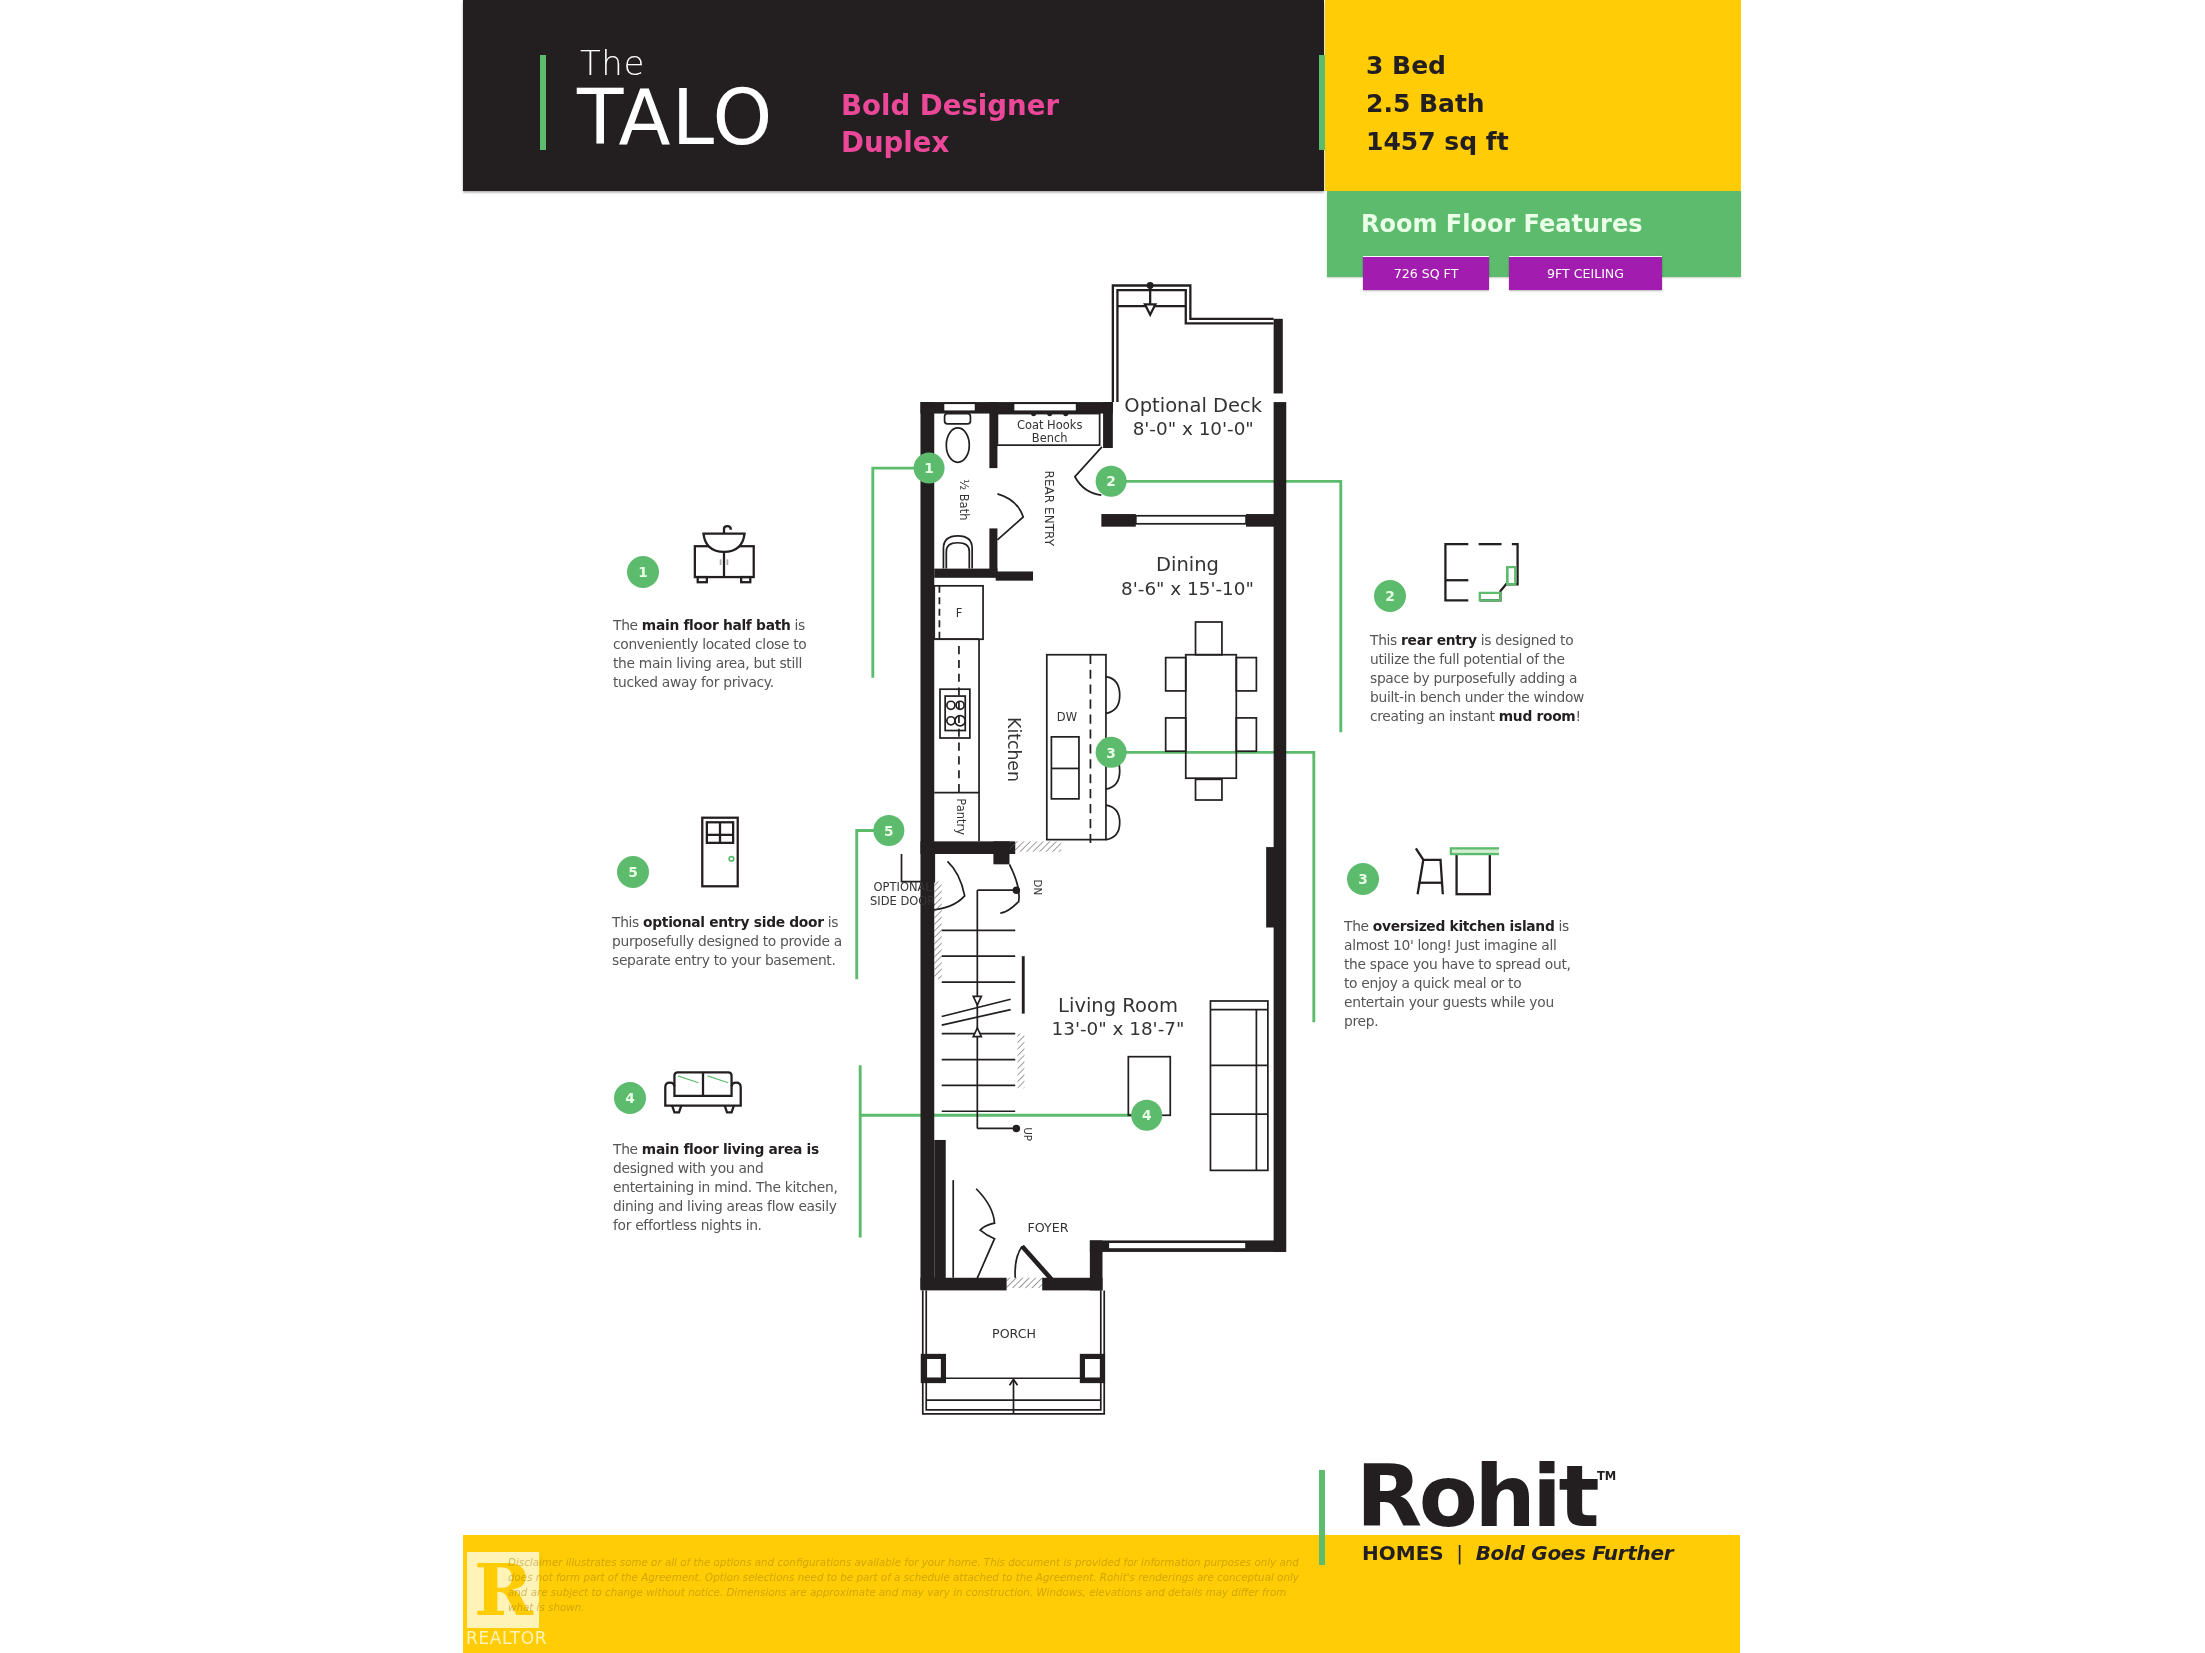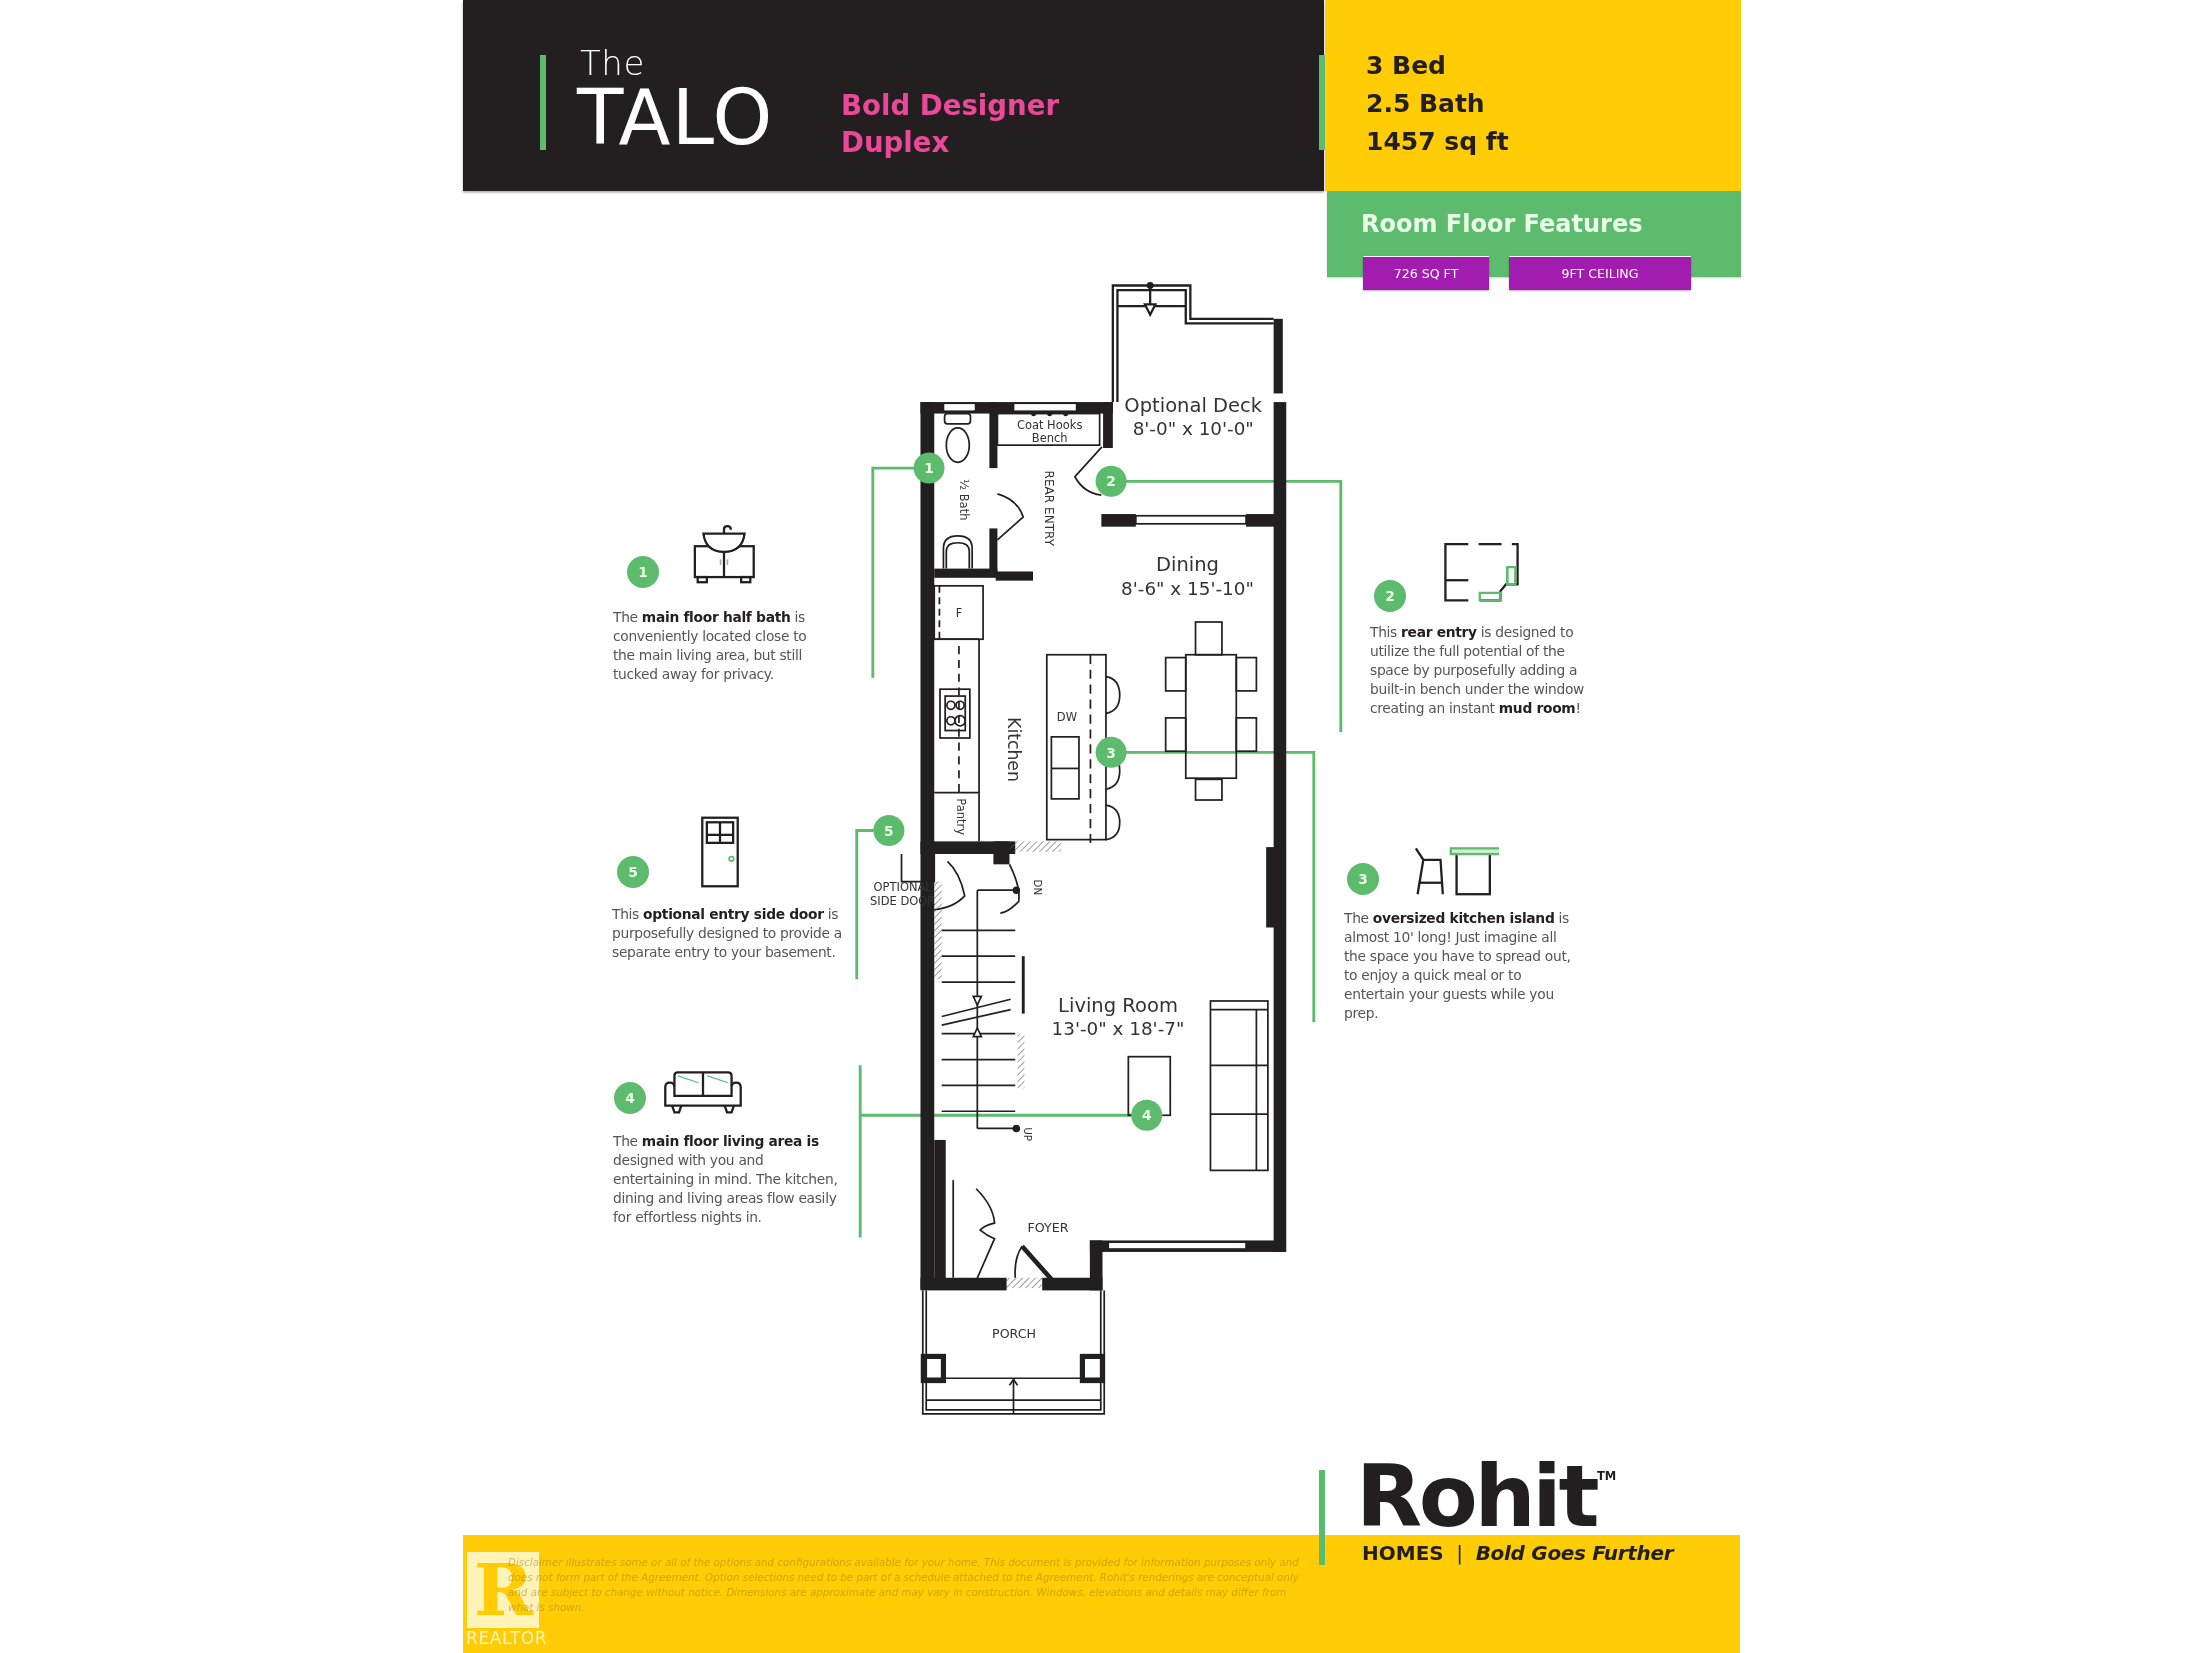--- a/index.html
+++ b/index.html
@@ -19,25 +19,25 @@
     #tagline { left: 841px; top: 87px; color: #ec4899; font-size: 27.6px; font-weight: 600; line-height: 37px; }
 
     #yellow-box { left: 1325px; top: 0; width: 416px; height: 191px; background: #ffcc05; }
     #yellow-accent { left: 1319px; top: 55px; width: 5.7px; height: 95px; background: #5dbb6d; }
     #stats { left: 1366px; top: 47px; font-size: 25px; font-weight: 600; line-height: 38px; color: #231f20; }
 
     #features-box { left: 1327px; top: 191px; width: 414px; height: 86px; background: #5dbb6d; box-shadow: 0 1.1px 1.7px rgba(0,0,0,0.2); }
     #features-title { left: 1361px; top: 210px; color: #eaffe8; font-size: 24px; font-weight: 700; }
     .pill { top: 256px; height: 33px; background: #a21caf; color: #ffffff; font-size: 12.6px; display: flex; align-items: center; justify-content: center; border-top: 1.1px solid #ffffff; box-shadow: 0 1.1px 1.7px rgba(0,0,0,0.3); }
     #pill-area { left: 1363px; width: 126px; }
-    #pill-ceiling { left: 1509px; width: 182px; }
+    #pill-ceiling { left: 1509px; width: 153px; }
 
     
     .badge { width: 32px; height: 32px; border-radius: 50%; background: #5dbb6d; color: #e9ffe6; font-size: 13.8px; font-weight: 700; display: flex; align-items: center; justify-content: center; }
-    .desc { font-size: 13.8px; line-height: 19px; color: #555555; letter-spacing: -0.3px; }
+    .desc { font-size: 13.8px; line-height: 19px; color: #555555; letter-spacing: -0.3px; margin-top: 8px; }
     .desc b { color: #231f20; font-weight: 700; }
 
     
     #footer-band { left: 463px; top: 1535px; width: 1277px; height: 119px; background: #ffcc05; }
     #realtor-box { left: 467px; top: 1552px; width: 72px; height: 76px; background: #fff3b8; }
     #realtor-r { left: 474px; top: 1555px; width: 59px; height: 71px; color: #ffcc05; font-family: "DejaVu Serif", serif; font-size: 71px; font-weight: 700; line-height: 71px; text-align: center; }
     #realtor-word { left: 466px; top: 1628px; color: #fff3b8; font-size: 17px; letter-spacing: 0.6px; }
     #disclaimer { left: 508px; top: 1555px; width: 793px; color: rgba(150,120,0,0.45); font-size: 10.3px; line-height: 15px; font-style: italic; filter: blur(0.7px); overflow: hidden; height: 80px; }
 
     #logo-accent { left: 1319px; top: 1470px; width: 5.7px; height: 95px; background: #5dbb6d; }

